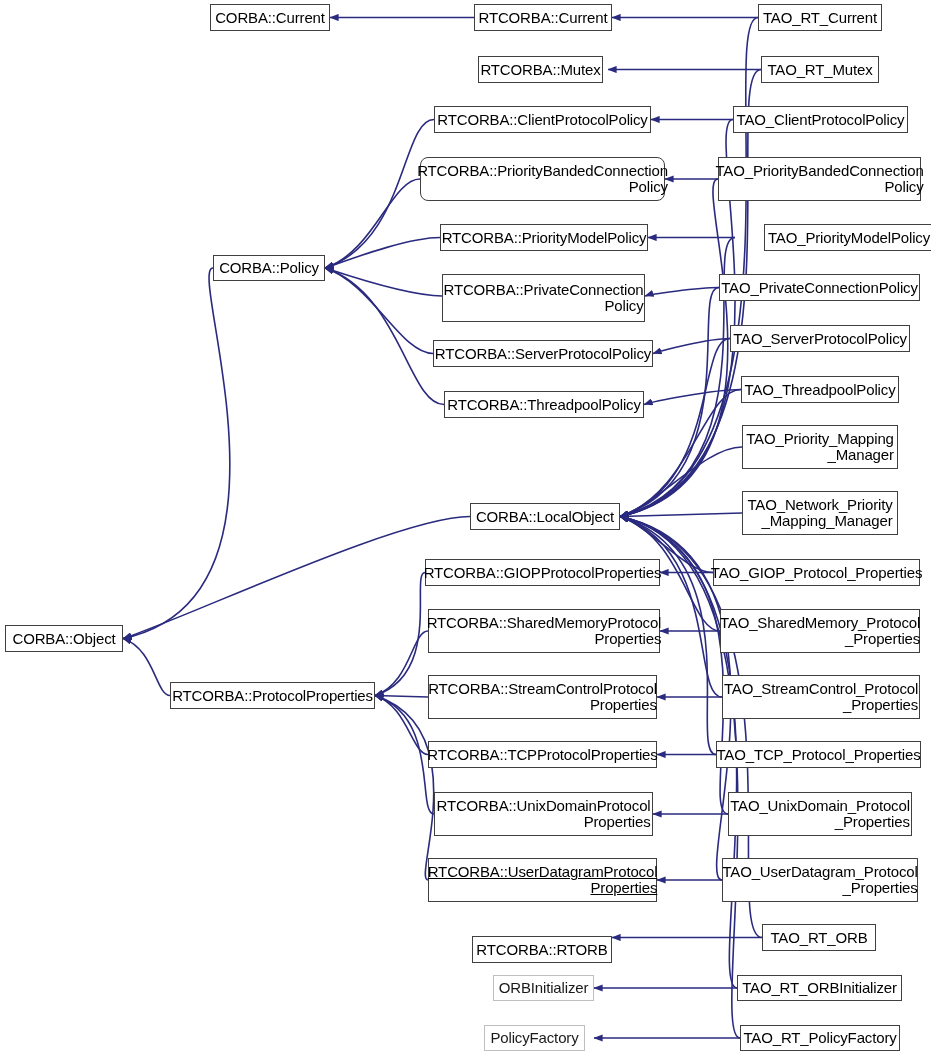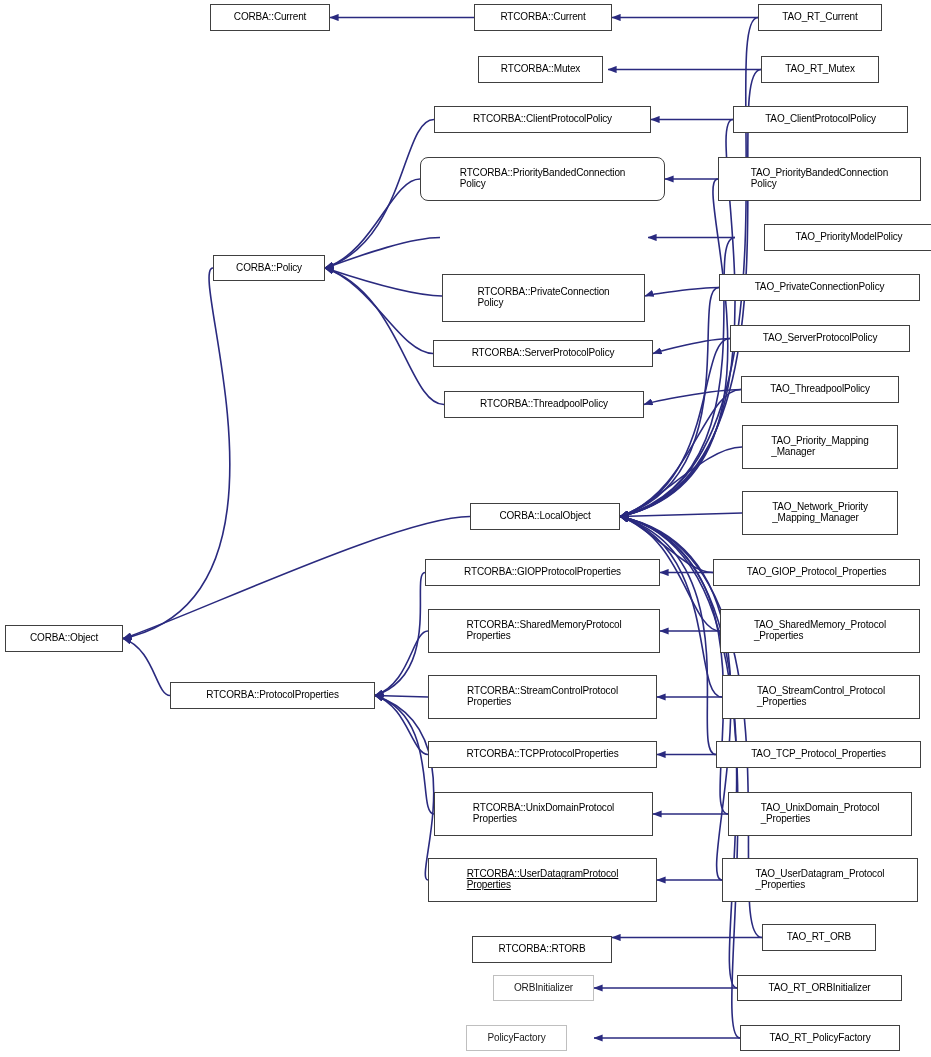--- a/index.html
+++ b/index.html
@@ -23,23 +23,23 @@
     height: 1057px;
   }
   .node {
     position: absolute;
     box-sizing: border-box;
     background: #ffffff;
     border: 1px solid #404040;
     display: flex;
     align-items: center;
     justify-content: center;
-    text-align: left;
+    text-align: right;
     color: #000000;
-    font-size: 10px;
+    font-size: 15px;
     line-height: 1.06;
     letter-spacing: -0.15px;
     white-space: pre-line;
     padding: 0 3px;
   }
   .node.undocumented {
     border: 1px solid #bfbfbf;
     color: #1a1a1a;
   }
   .node-layer {
@@ -119,20 +119,21 @@
       <div class="node" style="left: 758px; top: 4px; width: 124px; height: 27px;">TAO_RT_Current</div>
       <div class="node" style="left: 478px; top: 56px; width: 125px; height: 27px;">RTCORBA::Mutex</div>
       <div class="node" style="left: 761px; top: 56px; width: 118px; height: 27px;">TAO_RT_Mutex</div>
       <div class="node" style="left: 434px; top: 106px; width: 217px; height: 27px;">RTCORBA::ClientProtocolPolicy</div>
       <div class="node" style="left: 733px; top: 106px; width: 175px; height: 27px;">TAO_ClientProtocolPolicy</div>
       <div class="node" style="left: 420px; top: 157px; width: 245px; height: 44px; border-radius: 8px;">RTCORBA::PriorityBandedConnection
 Policy</div>
       <div class="node" style="left: 718px; top: 157px; width: 203px; height: 44px;">TAO_PriorityBandedConnection
 Policy</div>
       <div class="node" style="left: 213px; top: 255px; width: 112px; height: 26px;">CORBA::Policy</div>
+      <div class="node" style="left: 440px; top: 224px; width: 208px; height: 27px;">RTCORBA::PriorityModelPolicy</div>
       <div class="node" style="left: 735px; top: 224px; width: 170px; height: 27px; margin-left: 29px;">TAO_PriorityModelPolicy</div>
       <div class="node" style="left: 442px; top: 274px; width: 203px; height: 48px;">RTCORBA::PrivateConnection
 Policy</div>
       <div class="node" style="left: 719px; top: 274px; width: 201px; height: 27px;">TAO_PrivateConnectionPolicy</div>
       <div class="node" style="left: 433px; top: 340px; width: 220px; height: 27px;">RTCORBA::ServerProtocolPolicy</div>
       <div class="node" style="left: 730px; top: 325px; width: 180px; height: 27px;">TAO_ServerProtocolPolicy</div>
       <div class="node" style="left: 444px; top: 391px; width: 200px; height: 27px;">RTCORBA::ThreadpoolPolicy</div>
       <div class="node" style="left: 741px; top: 376px; width: 158px; height: 27px;">TAO_ThreadpoolPolicy</div>
       <div class="node" style="left: 742px; top: 425px; width: 156px; height: 44px;">TAO_Priority_Mapping
 _Manager</div>
@@ -158,16 +159,16 @@
       <div class="node" style="left: 728px; top: 792px; width: 184px; height: 44px;">TAO_UnixDomain_Protocol
 _Properties</div>
       <div class="node" style="left: 428px; top: 858px; width: 229px; height: 44px; text-decoration: underline;">RTCORBA::UserDatagramProtocol
 Properties</div>
       <div class="node" style="left: 722px; top: 858px; width: 196px; height: 44px;">TAO_UserDatagram_Protocol
 _Properties</div>
       <div class="node" style="left: 472px; top: 936px; width: 140px; height: 27px;">RTCORBA::RTORB</div>
       <div class="node" style="left: 762px; top: 924px; width: 114px; height: 27px;">TAO_RT_ORB</div>
       <div class="node undocumented" style="left: 493px; top: 975px; width: 101px; height: 26px;">ORBInitializer</div>
       <div class="node" style="left: 737px; top: 975px; width: 165px; height: 26px;">TAO_RT_ORBInitializer</div>
-      <div class="node undocumented" style="left: 466px; top: 1025px; width: 101px; height: 26px;">PolicyFactory</div>
+      <div class="node undocumented" style="left: 484px; top: 1025px; width: 101px; height: 26px;">PolicyFactory</div>
       <div class="node" style="left: 740px; top: 1025px; width: 160px; height: 26px;">TAO_RT_PolicyFactory</div>
     </div>
 </div>
 
 </body></html>

